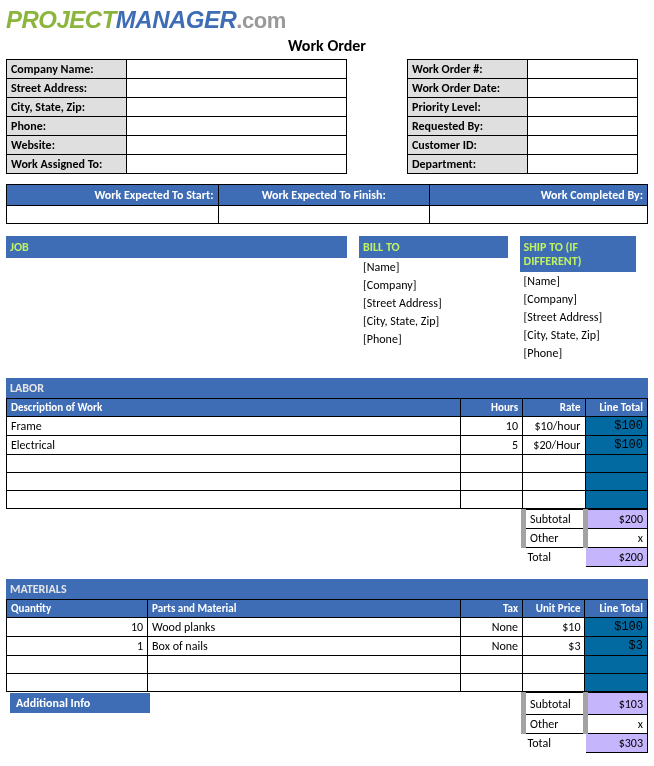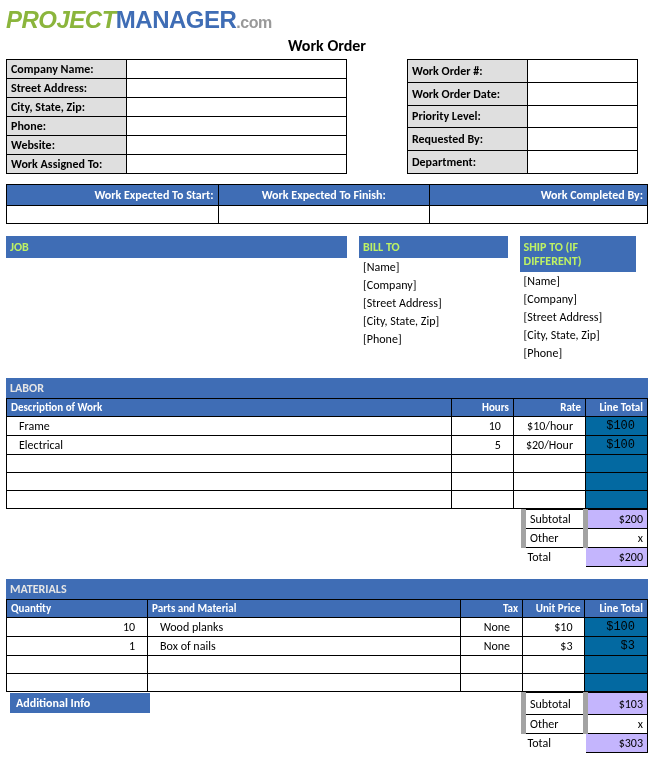--- a/index.html
+++ b/index.html
@@ -1,21 +1,21 @@
 <!DOCTYPE html>
 <html><head>
 <meta charset="utf-8">
 <style>
 * { box-sizing: border-box; margin: 0; padding: 0; }
 body { font-family: Calibri, Arial, sans-serif; font-size: 12px; background: #fff; width: 654px; }
 .page { padding: 6px; }
 .logo { font-family: Arial, sans-serif; font-size: 24px; font-weight: bold; letter-spacing: -0.5px; margin-bottom: 2px; }
 .logo .p1 { color: #8BB53C; font-style: italic; }
-.logo .p2 { color: #3F6DB5; }
-.logo .p3 { color: #999; font-size: 16px; }
+.logo .p2 { color: #3F6DB5; font-style: italic; }
+.logo .p3 { color: #999; font-size: 22px; }
 .title { text-align: center; font-size: 16px; font-weight: bold; margin-bottom: 4px; }
 .topwrap { display: flex; gap: 60px; margin-bottom: 10px; }
 .info-table { border-collapse: collapse; }
 .info-table td { border: 1px solid #000; padding: 2px 4px; height: 18px; }
 .info-table .lbl { background: #DFDFDF; font-weight: bold; width: 120px; }
 .info-table .val { background: #fff; width: 220px; }
 .info-right .lbl { width: 120px; }
 .info-right .val { width: 110px; }
 .timeline { border-collapse: collapse; width: 100%; margin-bottom: 12px; }
 .timeline th { background: #3F6DB5; color: #fff; font-weight: bold; border: 1px solid #000; padding: 3px 4px; height: 20px; }
@@ -27,21 +27,21 @@
 .jobcol { padding-right: 12px; }
 .jobcol .hd { background: #3F6DB5; color: #bef264; font-weight: bold; padding: 4px 4px; }
 .jobcol .ln { padding: 2px 4px; }
 .jobcol.j1 { width: 55%; }
 .jobcol.j2 { width: 25%; }
 .jobcol.j3 { width: 20%; }
 .section-header { background: #3F6DB5; color: #e5e5e5; font-weight: bold; padding: 3px 4px; }
 .grid { border-collapse: collapse; width: 100%; }
 .grid th { background: #3F6DB5; color: #fff; font-weight: bold; border: 1px solid #000; padding: 2px 4px; height: 18px; text-align: left; font-size: 11px; }
 .grid th.r { text-align: right; }
-.grid td { border: 1px solid #000; padding: 2px 12px; height: 18px; }
+.grid td { border: 1px solid #000; padding: 2px 4px; height: 18px; }
 .grid td.r { text-align: right; }
 .grid .shade { background: #0369a1; font-family: Liberation Mono, monospace; }
 .totals { width: 100%; border-collapse: collapse; margin-bottom: 12px; }
 .totals td { height: 18px; padding: 2px 4px; }
 .totals .lbl { text-align: left; width: 62px; }
 .totals .amt { text-align: right; width: 62px; }
 .totals .bt { border-top: 1px solid #000; }
 .totals .bb { border-bottom: 1px solid #000; }
 .totals .br { border-right: 1px solid #000; }
 .totals .bl { border-left: 5px solid #a3a3a3; margin-left: 28px; }
@@ -95,20 +95,24 @@
       <tr>
             <td class="lbl">Work Order Date:</td>
             <td class="val"></td>
           </tr>
       <tr>
             <td class="lbl">Priority Level:</td>
             <td class="val"></td>
           </tr>
       <tr>
             <td class="lbl">Requested By:</td>
+            <td class="val"></td>
+          </tr>
+      <tr>
+            <td class="lbl">Customer ID:</td>
             <td class="val"></td>
           </tr>
       <tr>
             <td class="lbl">Department:</td>
             <td class="val"></td>
           </tr>
     </tbody>
       </table>
   </div>
 

